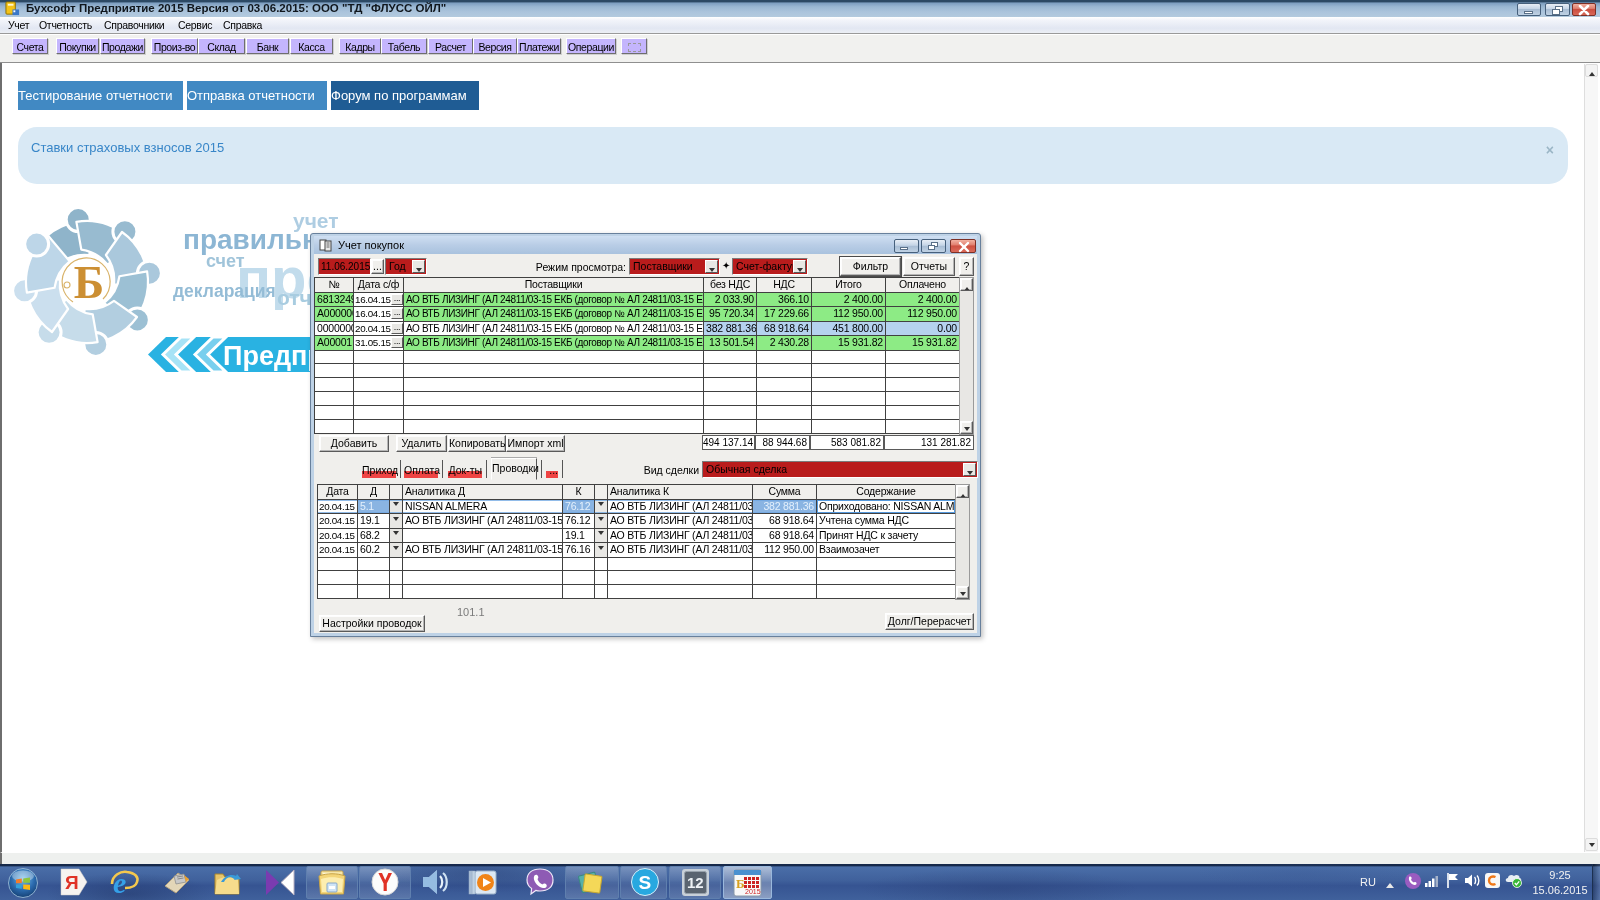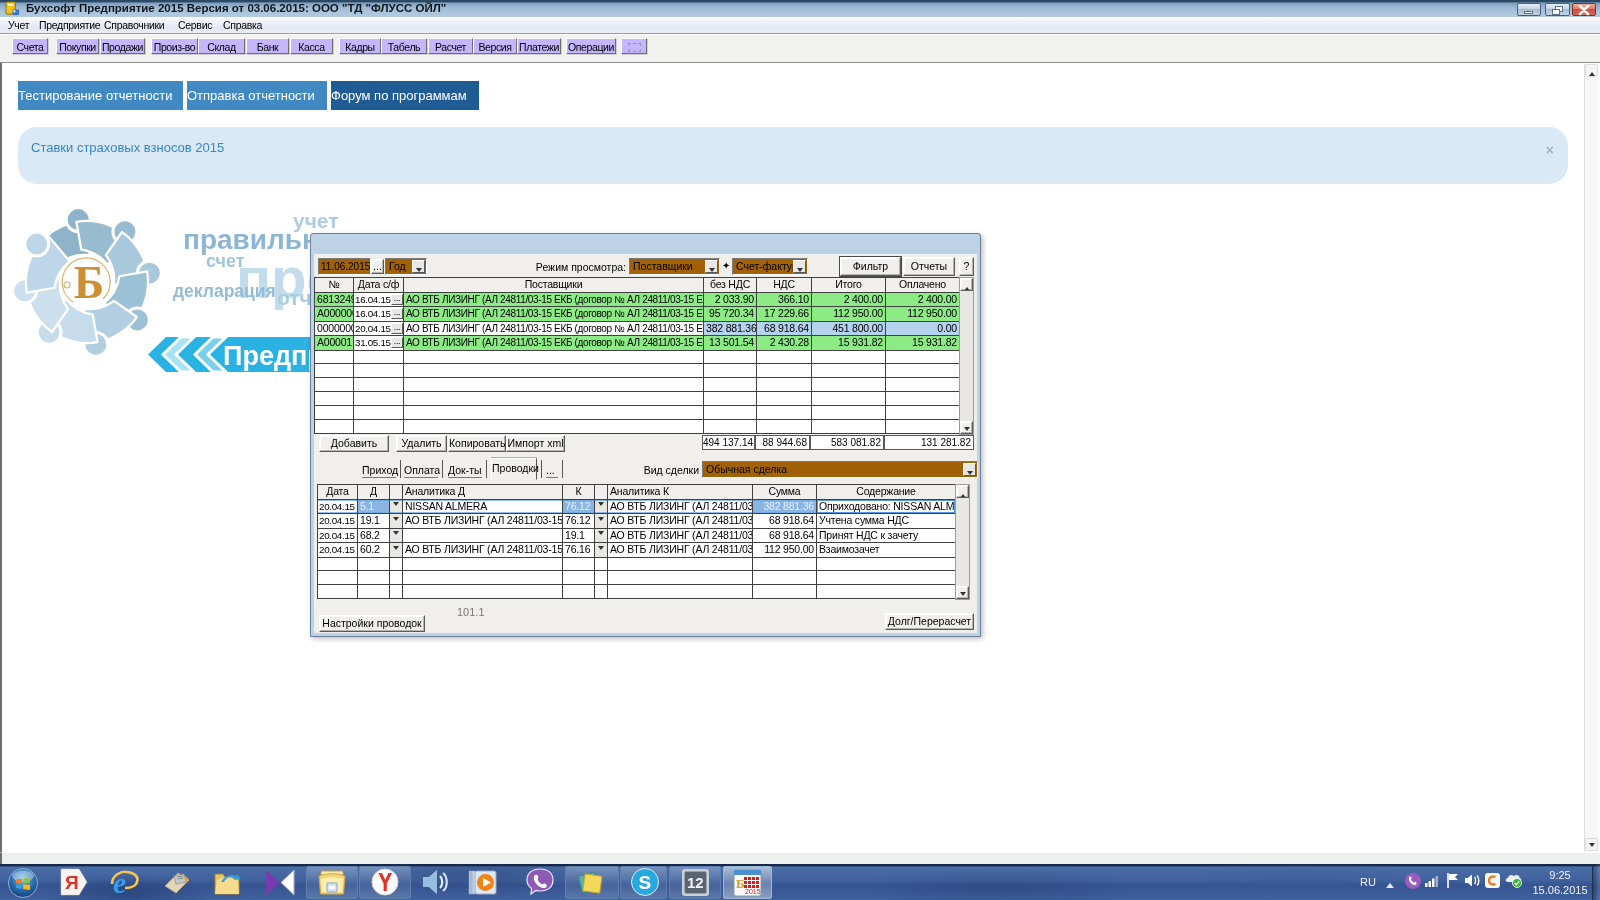--- a/index.html
+++ b/index.html
@@ -32,27 +32,27 @@
 #banner a { color:#3886c8; font-size:13px; text-decoration:none; position:absolute; left:13px; }
 #bannerx { position:absolute; right:14px; top:15px; color:#9bb6c6; font-size:14px; font-weight:bold; }
 
 
 #dlg { left:310px; top:233px; width:671px; height:404px;
   background:#bed2e6; border:1px solid #68809c; border-radius:3px 3px 0 0;
   box-shadow:2px 2px 5px rgba(0,0,0,0.25); }
 #dlgtitle { position:absolute; left:3px; top:2px; width:663px; height:18px;
   background:linear-gradient(180deg,#cfdff2 0,#b9cde6 50%,#a9c2de 100%); font-size:11px; color:#000; }
 #dlgclient { position:absolute; left:3px; top:20px; width:663px; height:379px; background:#f0efec; }
-.fld { position:absolute; background:#a16207; border:1px solid; border-color:#7b7b7b #fff #fff #7b7b7b; font-size:10.5px; color:#000; white-space:nowrap; }
+.fld { position:absolute; background:#b91c1c; border:1px solid; border-color:#7b7b7b #fff #fff #7b7b7b; font-size:10.5px; color:#000; white-space:nowrap; }
 .btn3d { position:absolute; background:#f0efec; border:1px solid; border-color:#ffffff #5a5a5a #5a5a5a #ffffff; box-shadow:inset -1px -1px 0 #b5b5b5, inset 1px 1px 0 #fdfdfd; font-size:10.5px; color:#000; text-align:center; white-space:nowrap; overflow:hidden; }
 .cmbarrow { position:absolute; top:1px; right:1px; width:13px; height:13px; background:#e8e7e4; border:1px solid; border-color:#ffffff #5a5a5a #5a5a5a #ffffff; font-size:7px; color:#000; text-align:center; }
 .dwb { position:absolute; top:3px; width:25px; height:14px; border:1px solid #46607c; border-radius:2px; background:linear-gradient(180deg,#e8eef6 0,#c4d4e6 45%,#a8bdd4 50%,#c0d2e4 100%); }
 .dots { position:absolute; right:0; top:1px; width:12px; height:11px; background:#e8e7e4; border:1px solid; border-color:#fff #5a5a5a #5a5a5a #fff; font-size:9px; line-height:7px; text-align:center; }
 .tot { position:absolute; top:181px; height:15px; background:#fff; border:1px solid #5a5a5a; font-size:10px; text-align:right; padding:1px 2px 0 0; white-space:nowrap; overflow:hidden; }
-.tabtxt { position:absolute; top:208px; height:16px; font-size:10.5px; text-align:left; line-height:16px; border-bottom:1px solid #ef4444; white-space:nowrap; }
+.tabtxt { position:absolute; top:208px; height:16px; font-size:10.5px; text-align:right; line-height:16px; border-bottom:7px solid #ef4444; white-space:nowrap; }
 .tabsep { position:absolute; top:206px; width:1px; height:18px; background:#555; }
 .tabactive { position:absolute; top:204px; height:22px; font-size:10.5px; white-space:nowrap; text-align:center; line-height:18px; background:#f0efec; border:1px solid; border-color:#fff #555 #f0efec #fff; box-shadow:0 -1px 0 #aaa; z-index:2; }
 table.grid td.hsel { background:#8ab4e2; color:#e4f0fc; }
 table.grid td.vb { background:#e8e7e4; font-size:7px; text-align:center; padding:0; color:#222; }
 .selbrd { box-shadow:inset 0 0 0 1px #5599dd; }
 tr.selrow td { box-shadow:inset 0 1px 0 rgba(110,165,225,0.75), inset 0 -1px 0 rgba(110,165,225,0.75); }
 tr.selrow td.selbrd { box-shadow:inset 0 0 0 1px #5599dd; }
 
 table.grid { border-collapse:collapse; table-layout:fixed; }
 table.grid td { border:1px solid #404040; font-size:10.5px; color:#000; padding:0 2px; white-space:nowrap; overflow:hidden; height:13.9px; line-height:13.5px; position:relative; }
@@ -99,21 +99,21 @@
       </div>
     <div class="winbtn" style="left:1572px;width:24px;background:linear-gradient(180deg,#f0b0a0 0,#e08070 40%,#cc4f40 50%,#d96858 100%);border-color:#7c3026;">
         <svg width="22" height="11" viewBox="0 0 22 11" style="position:absolute;left:0;top:1px;">
           <path d="M7 1 L11 5 L15 1 M7 9 L11 5 L15 9" stroke="#ffffff" stroke-width="2.6" fill="none" stroke-linecap="round"></path>
         </svg>
       </div>
   </div>
 
   <div class="abs" id="menubar">
     <span style="left:8px;">Учет</span>
-      <span style="left:39px;">Предприятие</span>
+      <span style="left:39px;">Отчетность</span>
       <span style="left:104px;">Справочники</span>
       <span style="left:178px;">Сервис</span>
       <span style="left:223px;">Справка</span>
   </div>
 
   <div class="abs" id="toolbar">
     <div class="tbtn" style="left:12px;width:36px;">Счета</div>
     <div class="tbtn" style="left:56px;width:43px;">Покупки</div>
     <div class="tbtn" style="left:100px;width:45px;">Продажи</div>
     <div class="tbtn" style="left:151px;width:47px;">Произ-во</div>
@@ -193,20 +193,42 @@
       <text x="173" y="102" font-size="17.5" font-weight="bold" fill="#94bcd6">декларация</text>
       <text x="277" y="110" font-size="21" font-weight="bold" fill="#a8cce0">отч</text>
       <polygon points="166,142 335,142 335,177 166,177 148,159.5" fill="#29b2e2"></polygon>
       <polygon points="181,142 194,142 176,159.5 194,177 181,177 163,159.5" fill="#a7e3f6" stroke="#ffffff" stroke-width="3"></polygon>
       <polygon points="213,142 226,142 208,159.5 226,177 213,177 195,159.5" fill="#79cfee" stroke="#ffffff" stroke-width="3"></polygon>
       <text x="223" y="170" font-size="27" font-weight="bold" fill="#fff">Предпри</text>
     </svg>
   </div>
 
   <div class="abs" id="dlg">
+    <div id="dlgtitle">
+      <svg style="position:absolute;left:5px;top:2px;" width="14" height="14" viewBox="0 0 14 14">
+          <rect x="1" y="2" width="6" height="10" fill="#fff" stroke="#444"></rect>
+          <rect x="6" y="3" width="6" height="10" fill="#e8e8e8" stroke="#444"></rect>
+          <line x1="7.5" y1="5" x2="10.5" y2="5" stroke="#666"></line>
+          <line x1="7.5" y1="7" x2="10.5" y2="7" stroke="#666"></line>
+          <line x1="7.5" y1="9" x2="10.5" y2="9" stroke="#666"></line>
+        </svg>
+      <span style="position:absolute;left:24px;top:3px;">Учет покупок</span>
+      <div class="dwb" style="left:580px;">
+          <div style="position:absolute;left:5px;top:7px;width:8px;height:3px;background:#fff;border:1px solid #5a7088;"></div>
+        </div>
+      <div class="dwb" style="left:607px;">
+          <div style="position:absolute;left:9px;top:2px;width:7px;height:5px;background:#fff;border:1px solid #5a7088;"></div>
+          <div style="position:absolute;left:6px;top:5px;width:7px;height:5px;background:#fff;border:1px solid #5a7088;"></div>
+        </div>
+      <div class="dwb" style="left:636px;width:26px;background:linear-gradient(180deg,#f2b2a2 0,#e28272 40%,#ce5142 50%,#db6a5a 100%);border-color:#7c3026;">
+          <svg width="26" height="12" viewBox="0 0 26 12" style="position:absolute;left:0;top:1px;">
+            <path d="M9 2 L13 6 L17 2 M9 10 L13 6 L17 10" stroke="#ffffff" stroke-width="2.4" fill="none" stroke-linecap="round"></path>
+          </svg>
+        </div>
+    </div>
     <div id="dlgclient">
 
       <div class="fld" style="left:4px;top:4px;width:53px;height:17px;line-height:15px;padding-left:2px;font-size:10px;">11.06.2015</div>
       <div class="btn3d" style="left:57px;top:5px;width:13px;height:15px;line-height:13px;">...</div>
       <div class="fld" style="left:71px;top:4px;width:42px;height:17px;line-height:15px;padding-left:3px;">Год<span class="cmbarrow"><span class="td0" style="margin-top:4px;"></span></span></div>
       <div style="position:absolute;left:215px;top:7px;width:97px;font-size:10.5px;text-align:right;white-space:nowrap;">Режим просмотра:</div>
       <div class="fld" style="left:315px;top:4px;width:91px;height:17px;line-height:15px;padding-left:3px;">Поставщики<span class="cmbarrow"><span class="td0" style="margin-top:4px;"></span></span></div>
       <div style="position:absolute;left:408px;top:6px;font-size:10px;">✦</div>
       <div class="fld" style="left:418px;top:4px;width:76px;height:17px;line-height:15px;padding-left:3px;">Счет-фактура<span class="cmbarrow"><span class="td0" style="margin-top:4px;"></span></span></div>
       <div class="btn3d" style="left:526px;top:3px;width:61px;height:19px;line-height:17px;box-shadow:inset -1px -1px 0 #b5b5b5, inset 1px 1px 0 #fdfdfd, 0 0 0 1px #4a4a4a;">Фильтр</div>

